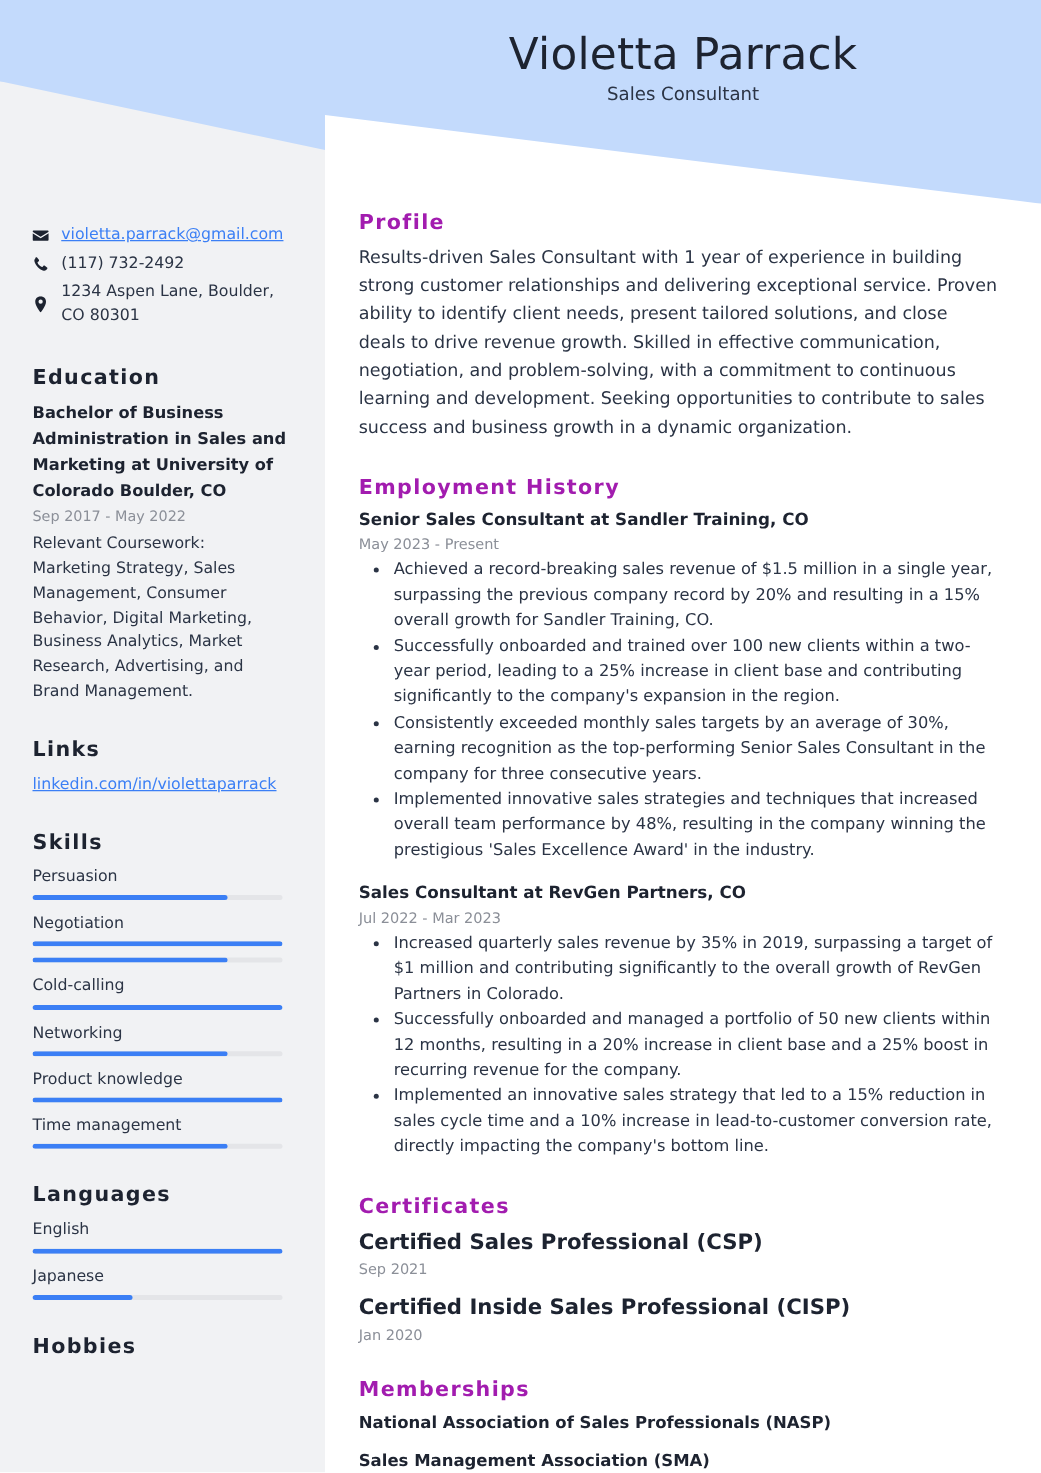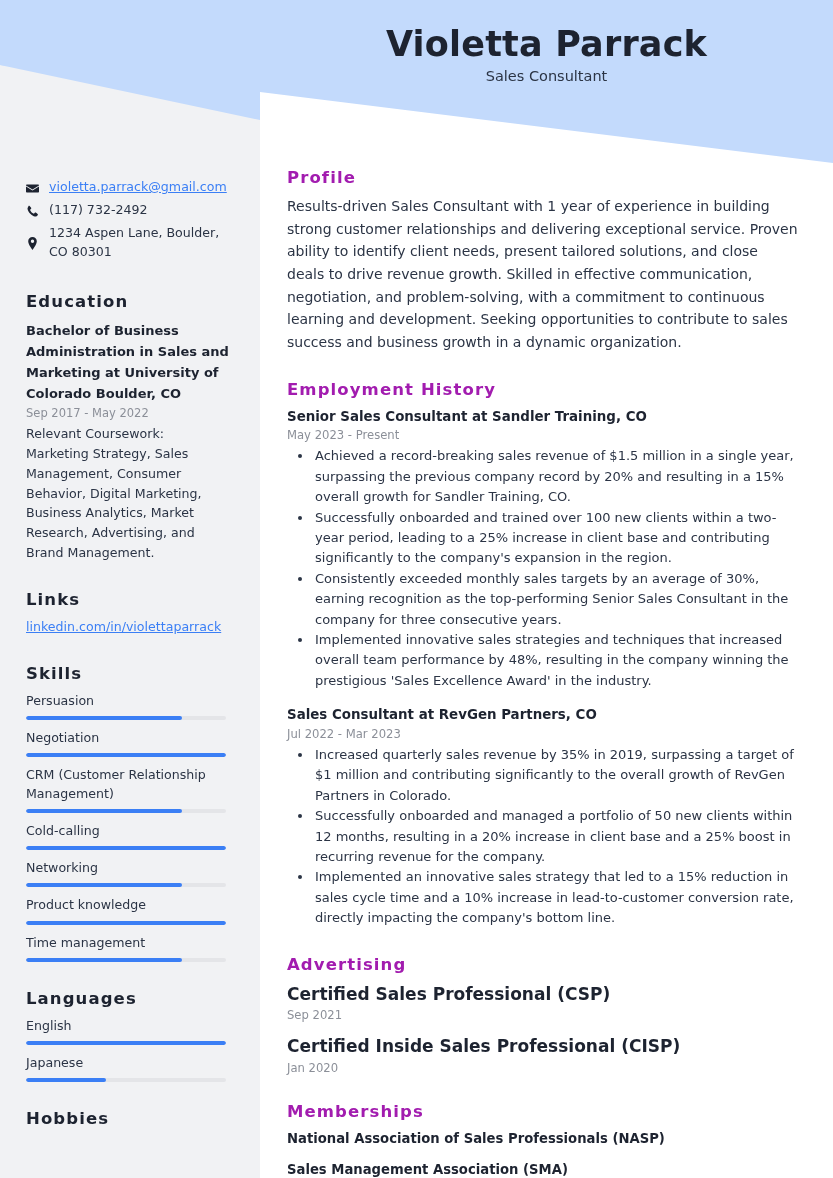--- a/index.html
+++ b/index.html
@@ -59,21 +59,21 @@
     top: 0;
     width: 573px;
     z-index: 3;
     text-align: center;
     pointer-events: none;
   }
   .name {
     margin: 0;
     padding-top: 25px;
     font-size: 35px;
-    font-weight: bold;
+    font-weight: normal;
     letter-spacing: 0.2px;
     color: #1d2330;
     line-height: 1.12;
     font-family: "DejaVu Sans", sans-serif;
   }
   .job-title {
     margin: 4px 0 0 0;
     font-size: 14.5px;
     font-weight: normal;
     color: #2b3445;
@@ -321,21 +321,20 @@
           <div class="skill-fill" style="width: 78%;"></div>
         </div>
       </div>
       <div class="skill-row">
         <div class="skill-label">Negotiation</div>
         <div class="skill-track">
           <div class="skill-fill" style="width: 100%;"></div>
         </div>
       </div>
       <div class="skill-row">
-        <div class="skill-label">CRM (Customer Relationship Management)</div>
         <div class="skill-track">
           <div class="skill-fill" style="width: 78%;"></div>
         </div>
       </div>
       <div class="skill-row">
         <div class="skill-label">Cold-calling</div>
         <div class="skill-track">
           <div class="skill-fill" style="width: 100%;"></div>
         </div>
       </div>
@@ -407,21 +406,21 @@
         <p class="job-date">Jul 2022 - Mar 2023</p>
         <ul class="job-bullets">
           <li>Increased quarterly sales revenue by 35% in 2019, surpassing a target of $1 million and contributing significantly to the overall growth of RevGen Partners in Colorado.</li>
           <li>Successfully onboarded and managed a portfolio of 50 new clients within 12 months, resulting in a 20% increase in client base and a 25% boost in recurring revenue for the company.</li>
           <li>Implemented an innovative sales strategy that led to a 15% reduction in sales cycle time and a 10% increase in lead-to-customer conversion rate, directly impacting the company's bottom line.</li>
         </ul>
       </div>
     </div>
 
     <div class="main-section">
-      <div class="main-heading">Advertising</div>
+      <div class="main-heading">Certificates</div>
       <div class="cert-item">
         <p class="cert-title">Certified Sales Professional (CSP)</p>
         <p class="cert-date">Sep 2021</p>
       </div>
       <div class="cert-item">
         <p class="cert-title">Certified Inside Sales Professional (CISP)</p>
         <p class="cert-date">Jan 2020</p>
       </div>
     </div>
 

